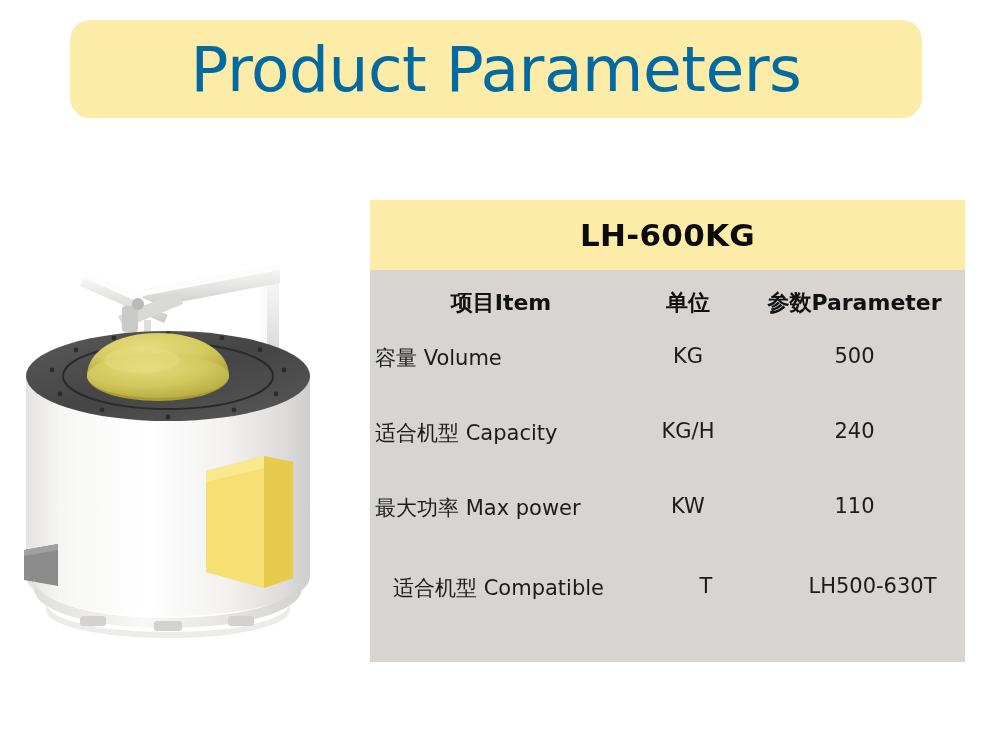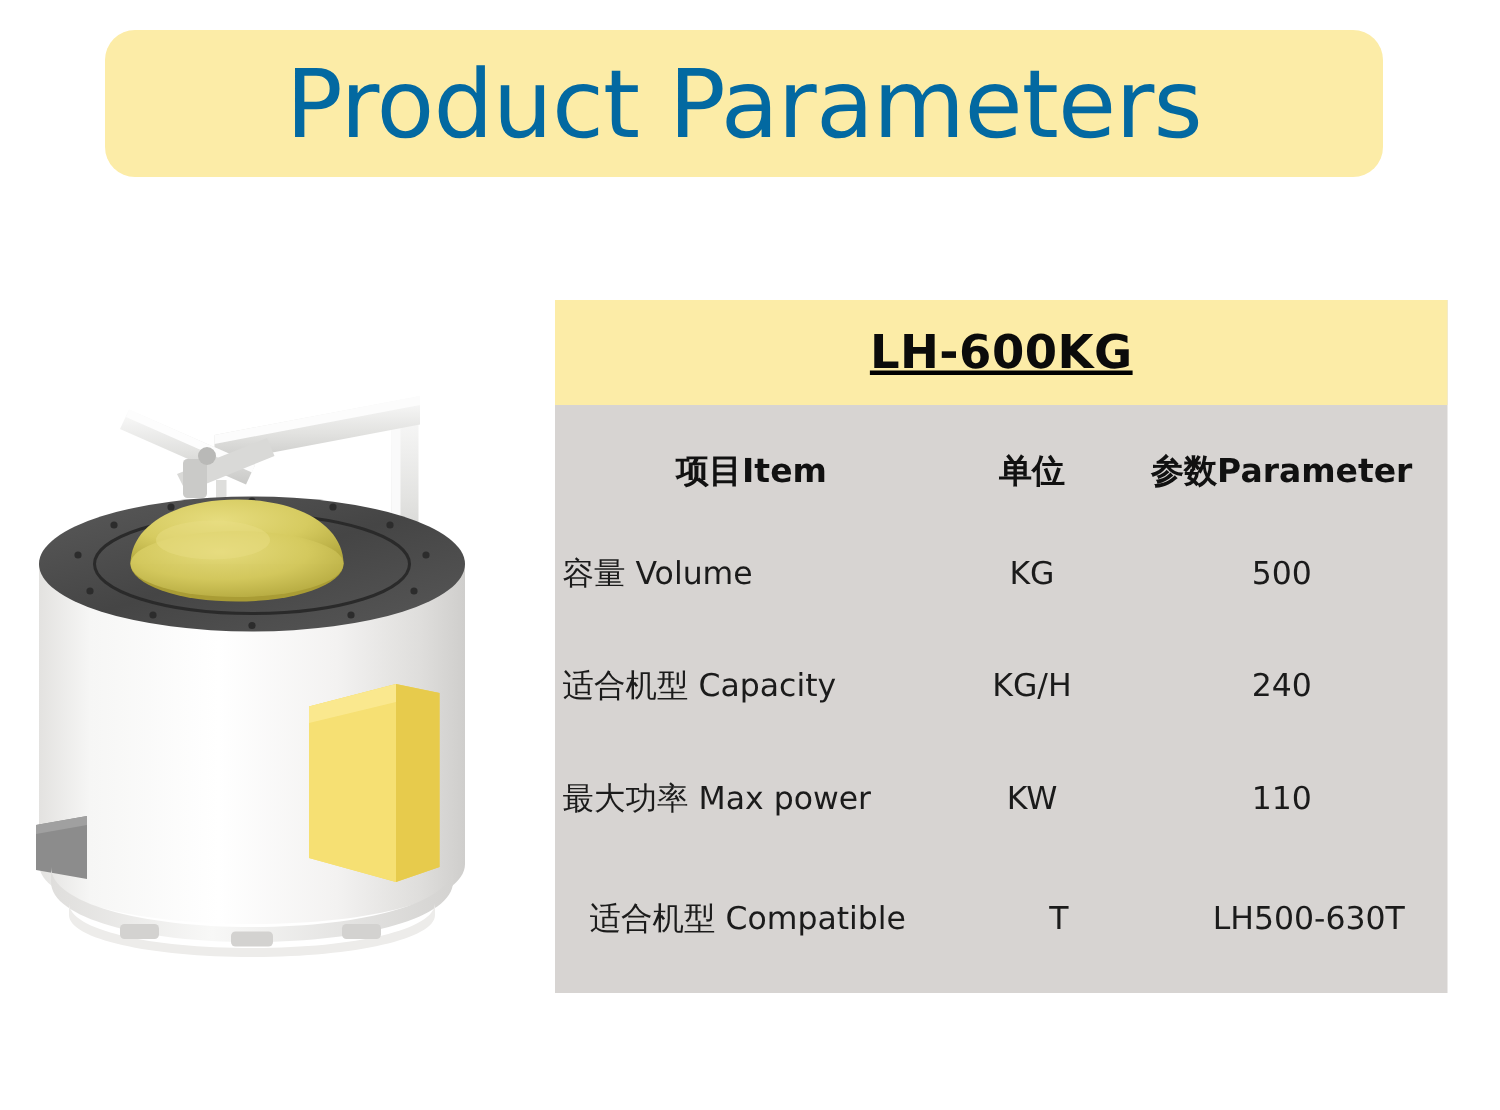--- a/index.html
+++ b/index.html
@@ -56,31 +56,29 @@
     width: 595px;
     height: 462px;
     background: #d7d4d2;
   }
   #spec-table-model-header {
     height: 70px;
     background: #fceca7;
     display: flex;
     align-items: center;
     justify-content: center;
-    text-decoration: underline;
   }
   #model-name {
     font-size: 31px;
     font-weight: 700;
     color: #0b0b0b;
     letter-spacing: 0.3px;
   }
   .spec-row {
     display: flex;
-    align-items: center;
     width: 100%;
   }
   #spec-col-headers {
     height: 52px;
     margin-top: 18px;
   }
   .col-item   { width: 262px; }
   .col-unit   { width: 112px; text-align: center; }
   .col-param  { width: 221px; text-align: center; }
 

